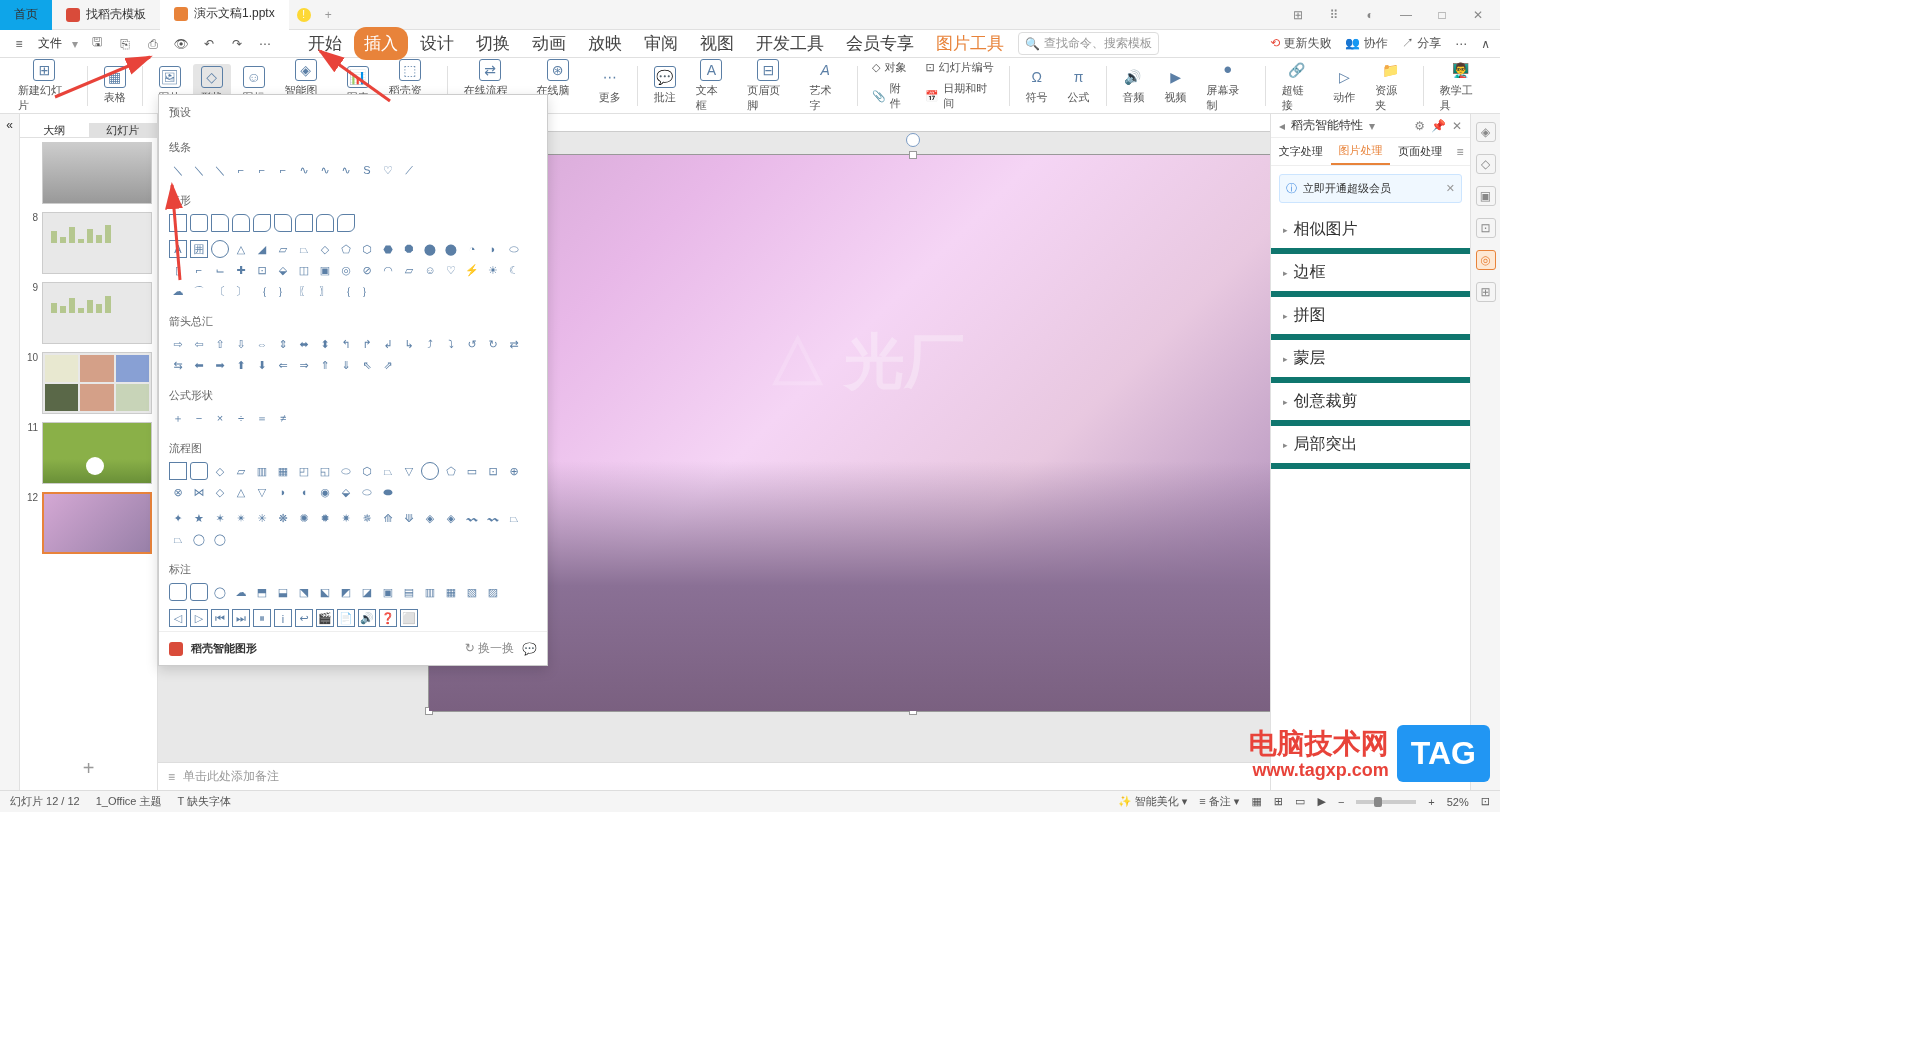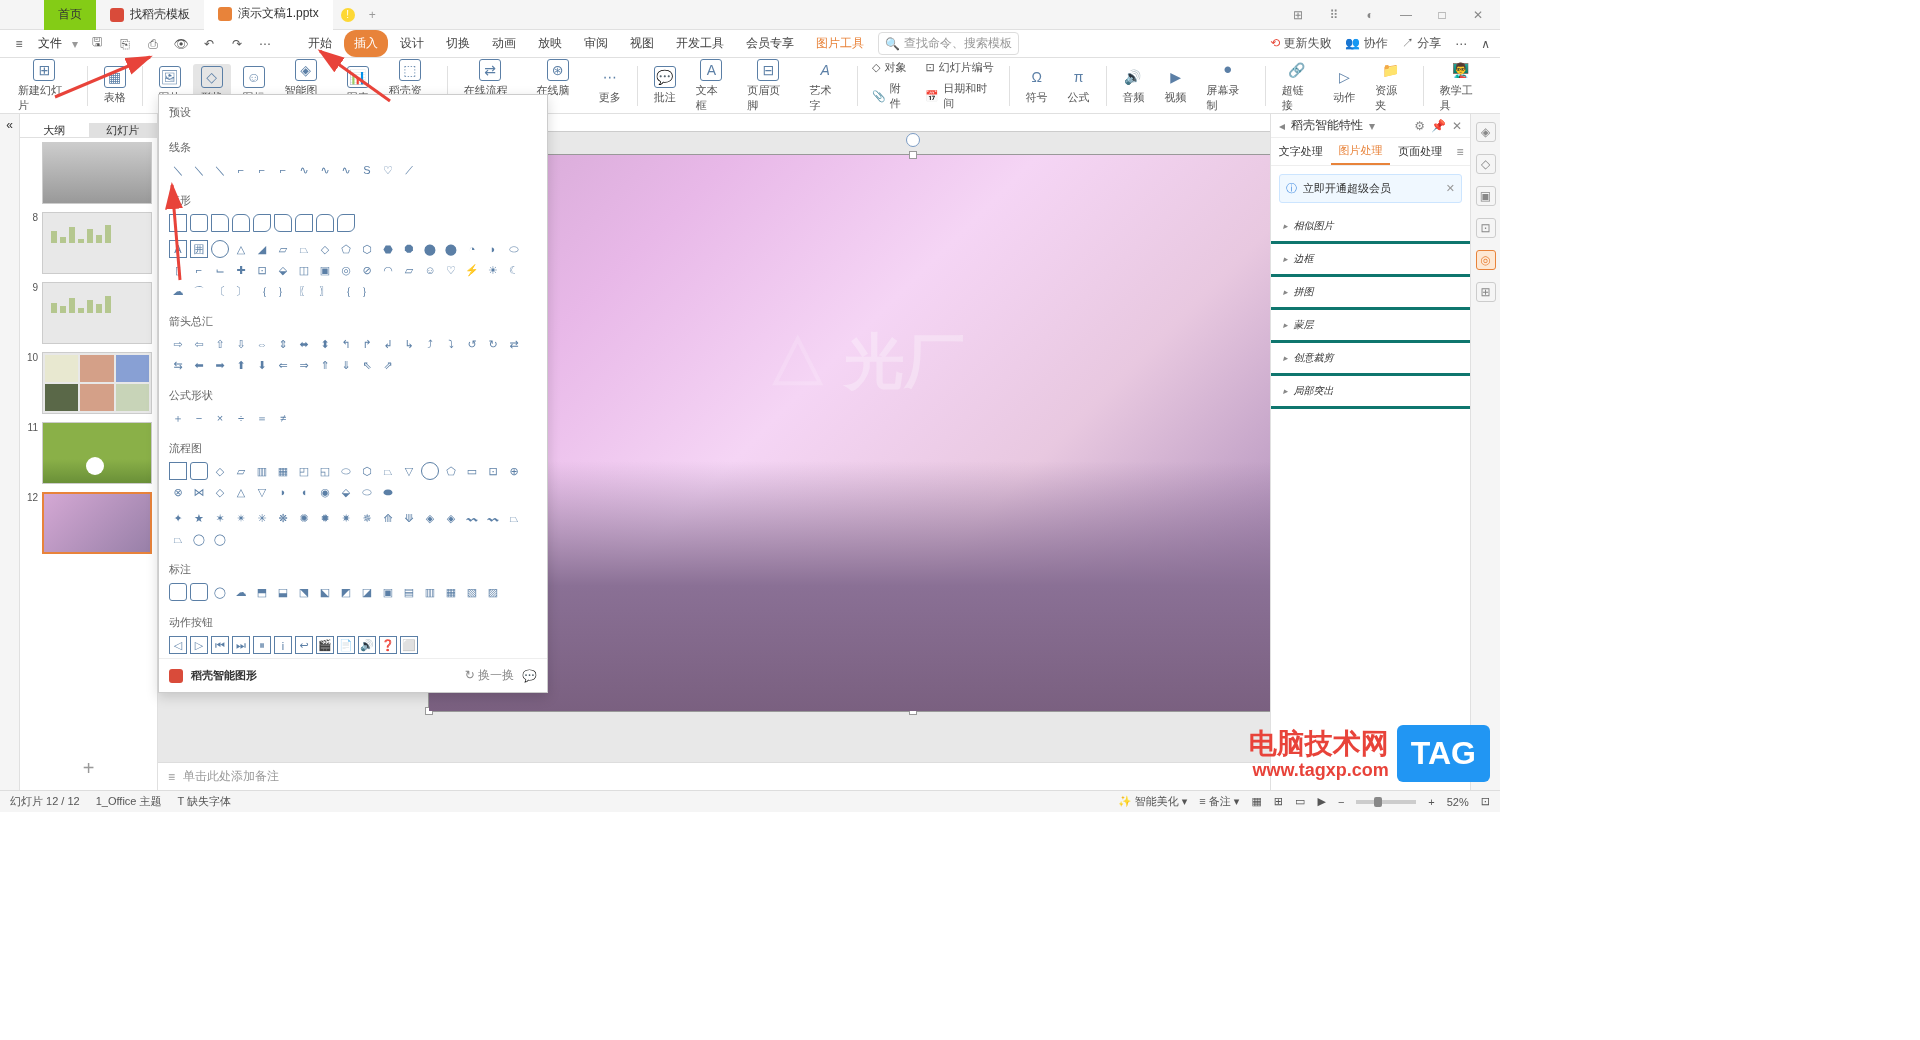--- a/index.html
+++ b/index.html
@@ -1,31 +1,31 @@
 <!DOCTYPE html>
 <html><head>
 <meta charset="utf-8">
 <style>
 *{margin:0;padding:0;box-sizing:border-box;font-family:"Microsoft YaHei",sans-serif;}
 body{background:#fff;font-size:12px;color:#333;overflow:hidden;width:1500px;height:812px;position:relative;}
 .title-bar{height:30px;background:#f5f5f5;display:flex;align-items:center;border-bottom:1px solid #e0e0e0;}
 .tab{height:30px;padding:0 14px;display:flex;align-items:center;gap:6px;cursor:pointer;font-size:12px;}
-.tab.home{background:#84cc16;margin-left:44px;}
+.tab.home{background:#0ea5e9;}
 .tab.active{background:#fff;border-bottom:2px solid transparent;}
 .tab-icon{width:14px;height:14px;display:inline-block;}
 .tab-icon.red{background:#d94b3a;border-radius:3px;}
 .tab-icon.orange{background:#e8833a;border-radius:3px;}
 .title-right{margin-left:auto;display:flex;gap:8px;padding-right:8px;align-items:center;}
 .win-btn{width:28px;height:24px;display:flex;align-items:center;justify-content:center;color:#888;cursor:pointer;}
 .warn-dot{width:14px;height:14px;background:#fdd835;border-radius:50%;display:flex;align-items:center;justify-content:center;font-size:10px;color:#fff;}
 .menu-bar{height:28px;display:flex;align-items:center;padding:0 10px;gap:4px;border-bottom:1px solid #e0e0e0;}
 .menu-left{display:flex;align-items:center;gap:10px;}
 .qat-btn{width:18px;height:18px;color:#555;display:flex;align-items:center;justify-content:center;}
 .menu-tabs{display:flex;gap:2px;margin-left:20px;}
-.menu-tab{padding:5px 10px;cursor:pointer;font-size:12px;color:#444;}
+.menu-tab{padding:5px 10px;cursor:pointer;font-size:17px;color:#444;}
 .menu-tab.active{background:#e8833a;color:#fff;border-radius:12px;}
 .menu-tab.highlight{color:#e8833a;}
 .menu-right{margin-left:auto;display:flex;align-items:center;gap:14px;color:#555;}
 .search-box{display:flex;align-items:center;gap:4px;border:1px solid #ddd;border-radius:4px;padding:2px 6px;color:#999;}
 .ribbon{height:56px;display:flex;align-items:center;padding:2px 10px;gap:4px;border-bottom:1px solid #e0e0e0;background:#fff;}
 .ribbon-btn{display:flex;flex-direction:column;align-items:center;justify-content:center;padding:2px 8px;cursor:pointer;color:#555;gap:2px;}
 .ribbon-btn.active{background:#e5e5e5;border-radius:3px;}
 .ribbon-icon{width:22px;height:22px;border:1.5px solid #5b7fa6;border-radius:3px;display:flex;align-items:center;justify-content:center;color:#5b7fa6;font-size:14px;}
 .ribbon-icon.plain{border:none;}
 .ribbon-label{font-size:11px;}
@@ -51,21 +51,21 @@
 .mountains{position:absolute;bottom:0;left:0;right:0;height:45%;background:linear-gradient(to top,#7a6080 0%,#8a7095 50%,transparent 100%);}
 .watermark{position:absolute;top:30%;left:35%;font-size:60px;color:rgba(255,255,255,0.3);font-weight:bold;}
 .notes-bar{position:absolute;bottom:0;left:0;right:0;height:28px;background:#fff;border-top:1px solid #ddd;display:flex;align-items:center;padding:0 10px;gap:8px;color:#999;}
 .right-panel{width:200px;background:#fff;border-left:1px solid #e0e0e0;display:flex;flex-direction:column;}
 .rp-header{height:24px;display:flex;align-items:center;padding:0 8px;border-bottom:1px solid #eee;gap:6px;}
 .rp-tabs{height:28px;display:flex;border-bottom:1px solid #eee;}
 .rp-tab{flex:1;display:flex;align-items:center;justify-content:center;font-size:11px;cursor:pointer;}
 .rp-tab.active{color:#e8833a;border-bottom:2px solid #e8833a;}
 .rp-banner{margin:8px;padding:6px;border:1px solid #cce5ff;background:#f0f8ff;border-radius:3px;display:flex;align-items:center;gap:6px;font-size:11px;}
 .rp-banner .close{margin-left:auto;color:#999;cursor:pointer;}
-.rp-item{padding:8px 12px;border-bottom:3px solid #0f766e;display:flex;align-items:center;font-size:10px;cursor:pointer;font-style:italic;}
+.rp-item{padding:8px 12px;border-bottom:6px solid #0f766e;display:flex;align-items:center;font-size:16px;cursor:pointer;}
 .rp-item::before{content:"▸";margin-right:6px;color:#888;font-size:9px;}
 .right-strip{width:30px;background:#f5f5f5;border-left:1px solid #e0e0e0;display:flex;flex-direction:column;align-items:center;padding-top:8px;gap:12px;}
 .rs-btn{width:20px;height:20px;border:1px solid #ccc;border-radius:3px;display:flex;align-items:center;justify-content:center;color:#888;cursor:pointer;}
 .rs-btn.active{background:#fde8d4;border-color:#e8833a;color:#e8833a;}
 .status-bar{height:22px;background:#f5f5f5;border-top:1px solid #ddd;display:flex;align-items:center;padding:0 10px;font-size:11px;color:#555;gap:16px;}
 .status-right{margin-left:auto;display:flex;align-items:center;gap:12px;}
 .shapes-dropdown{position:absolute;left:158px;top:94px;width:390px;background:#fff;border:1px solid #ccc;box-shadow:0 4px 12px rgba(0,0,0,0.15);z-index:100;max-height:630px;overflow:hidden;}
 .sd-section{padding:4px 10px;}
 .sd-title{font-size:11px;color:#666;padding:6px 0;}
 .sd-grid{display:flex;flex-wrap:wrap;gap:3px;}
@@ -621,21 +621,20 @@
         <div class="sd-shape noborder">◪</div>
         <div class="sd-shape noborder">▣</div>
         <div class="sd-shape noborder">▤</div>
         <div class="sd-shape noborder">▥</div>
         <div class="sd-shape noborder">▦</div>
         <div class="sd-shape noborder">▧</div>
         <div class="sd-shape noborder">▨</div>
     </div>
   </div>
   <div class="sd-section">
-    <div class="sd-title">动作按钮</div>
     <div class="sd-grid">
       <div class="sd-shape">◁</div>
         <div class="sd-shape">▷</div>
         <div class="sd-shape">⏮</div>
         <div class="sd-shape">⏭</div>
         <div class="sd-shape">⏸</div>
         <div class="sd-shape">ℹ</div>
         <div class="sd-shape">↩</div>
         <div class="sd-shape">🎬</div>
         <div class="sd-shape">📄</div>

